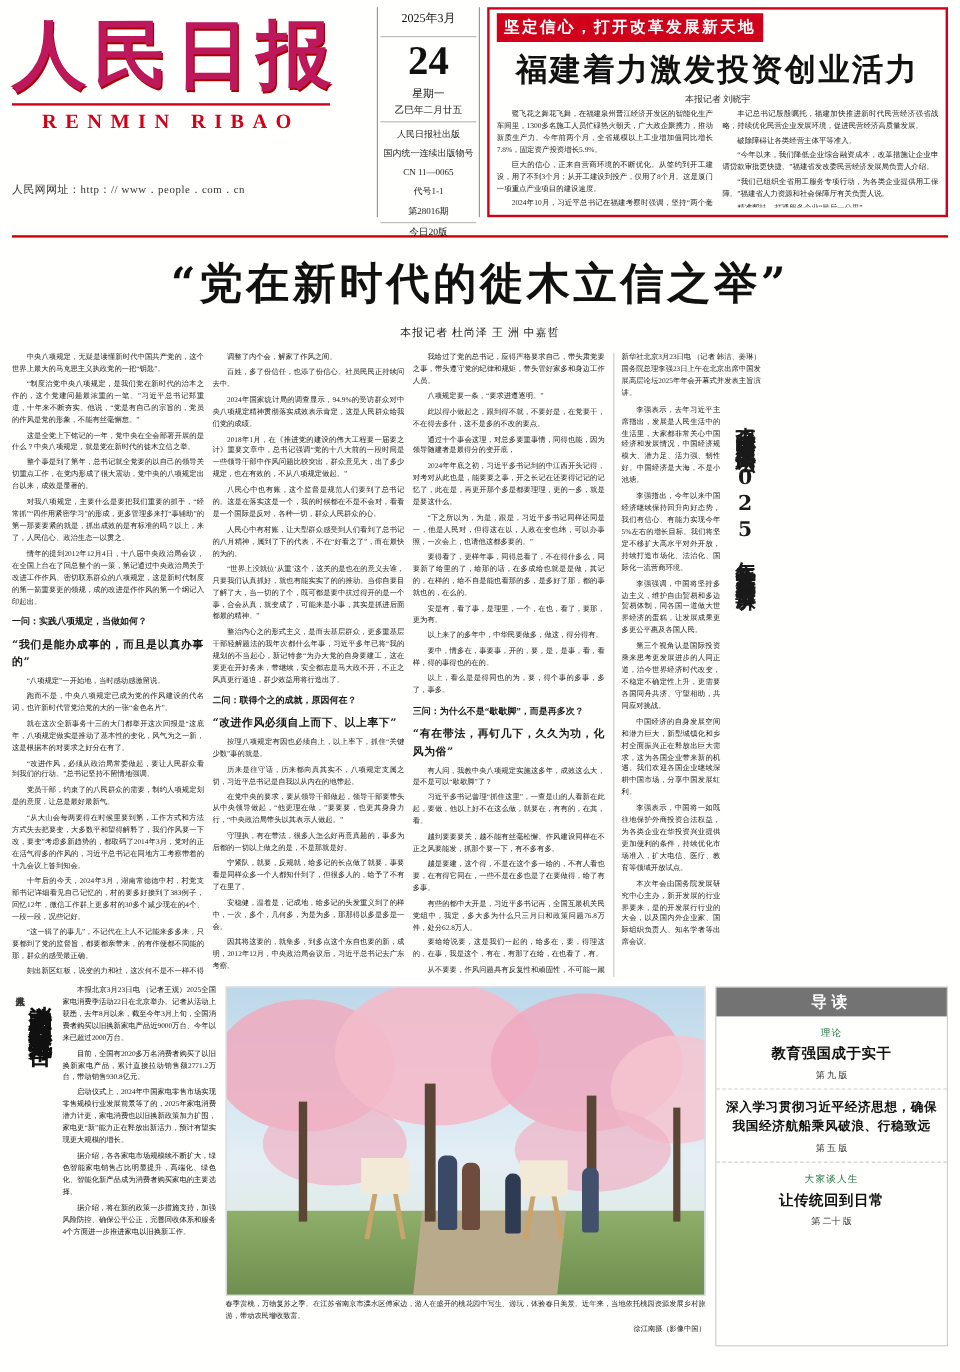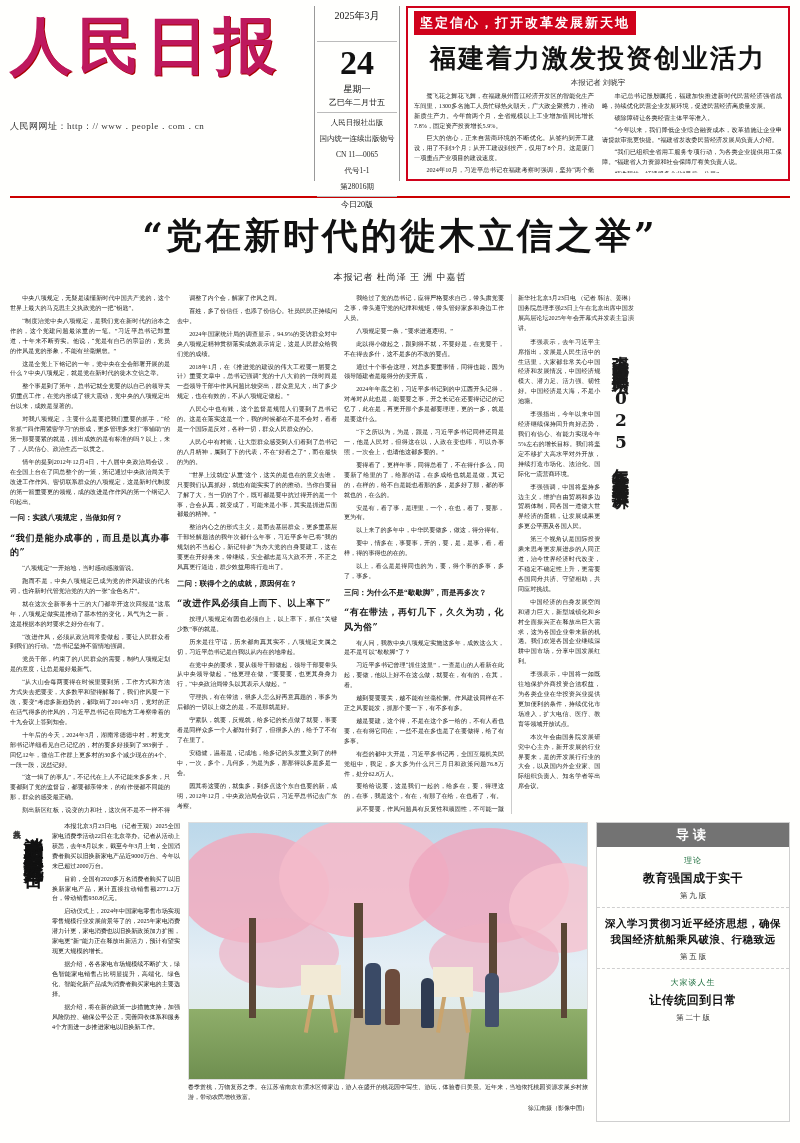--- a/index.html
+++ b/index.html
@@ -24,21 +24,21 @@
     font-size:17px;letter-spacing:7px;color:#d0021b;margin-top:6px;font-weight:700;
     border-top:2px solid #d0021b;padding-top:4px;width:265px;text-align:center;
   }
   .logo-url{font-size:9px;color:#333;margin-top:40px;letter-spacing:0.5px;}
 
   .date-block{
     width:86px;border-left:1px solid #999;border-right:1px solid #999;
     text-align:center;padding:2px 2px 0 2px;margin-left:4px;font-size:9px;line-height:1.5;
     height:175px;box-sizing:border-box;
   }
-  .date-block .ym{font-size:10px;border-bottom:1px solid #bbb;padding-bottom:18px;}
+  .date-block .ym{font-size:10px;border-bottom:1px solid #bbb;padding-bottom:7px;}
   .date-block .day{font-size:34px;font-weight:700;line-height:1.1;margin:2px 0;}
   .date-block .wk{font-size:9px;}
   .date-block .lunar{font-size:8px;border-bottom:1px solid #bbb;padding-bottom:3px;}
   .date-block .meta{font-size:7.5px;line-height:1.6;margin-top:4px;color:#222;}
   .date-block .pages{border-top:1px solid #bbb;margin-top:3px;padding-top:2px;font-size:8px;}
 
   
   .top-head{
     flex:1;margin-left:6px;border:2px solid #d0021b;padding:3px 6px 6px 6px;height:175px;box-sizing:border-box;
     display:flex;flex-direction:column;
@@ -124,20 +124,21 @@
   .easel{position:absolute;background:#caa46d;}
 </style>
 </head>
 <body>
 
 <div class="page">
 
   <div class="masthead">
     <div class="logo-block">
       <div class="logo-cn">人民日报</div>
+      <div class="logo-pinyin">RENMIN RIBAO</div>
       <div class="logo-url">人民网网址：http：// www．people．com．cn</div>
     </div>
 
     <div class="date-block">
       <div class="ym">2025年3月</div>
       <div class="day">24</div>
       <div class="wk">星期一</div>
       <div class="lunar">乙巳年二月廿五</div>
       <div class="meta">人民日报社出版</div>
       <div class="meta">国内统一连续出版物号</div>

